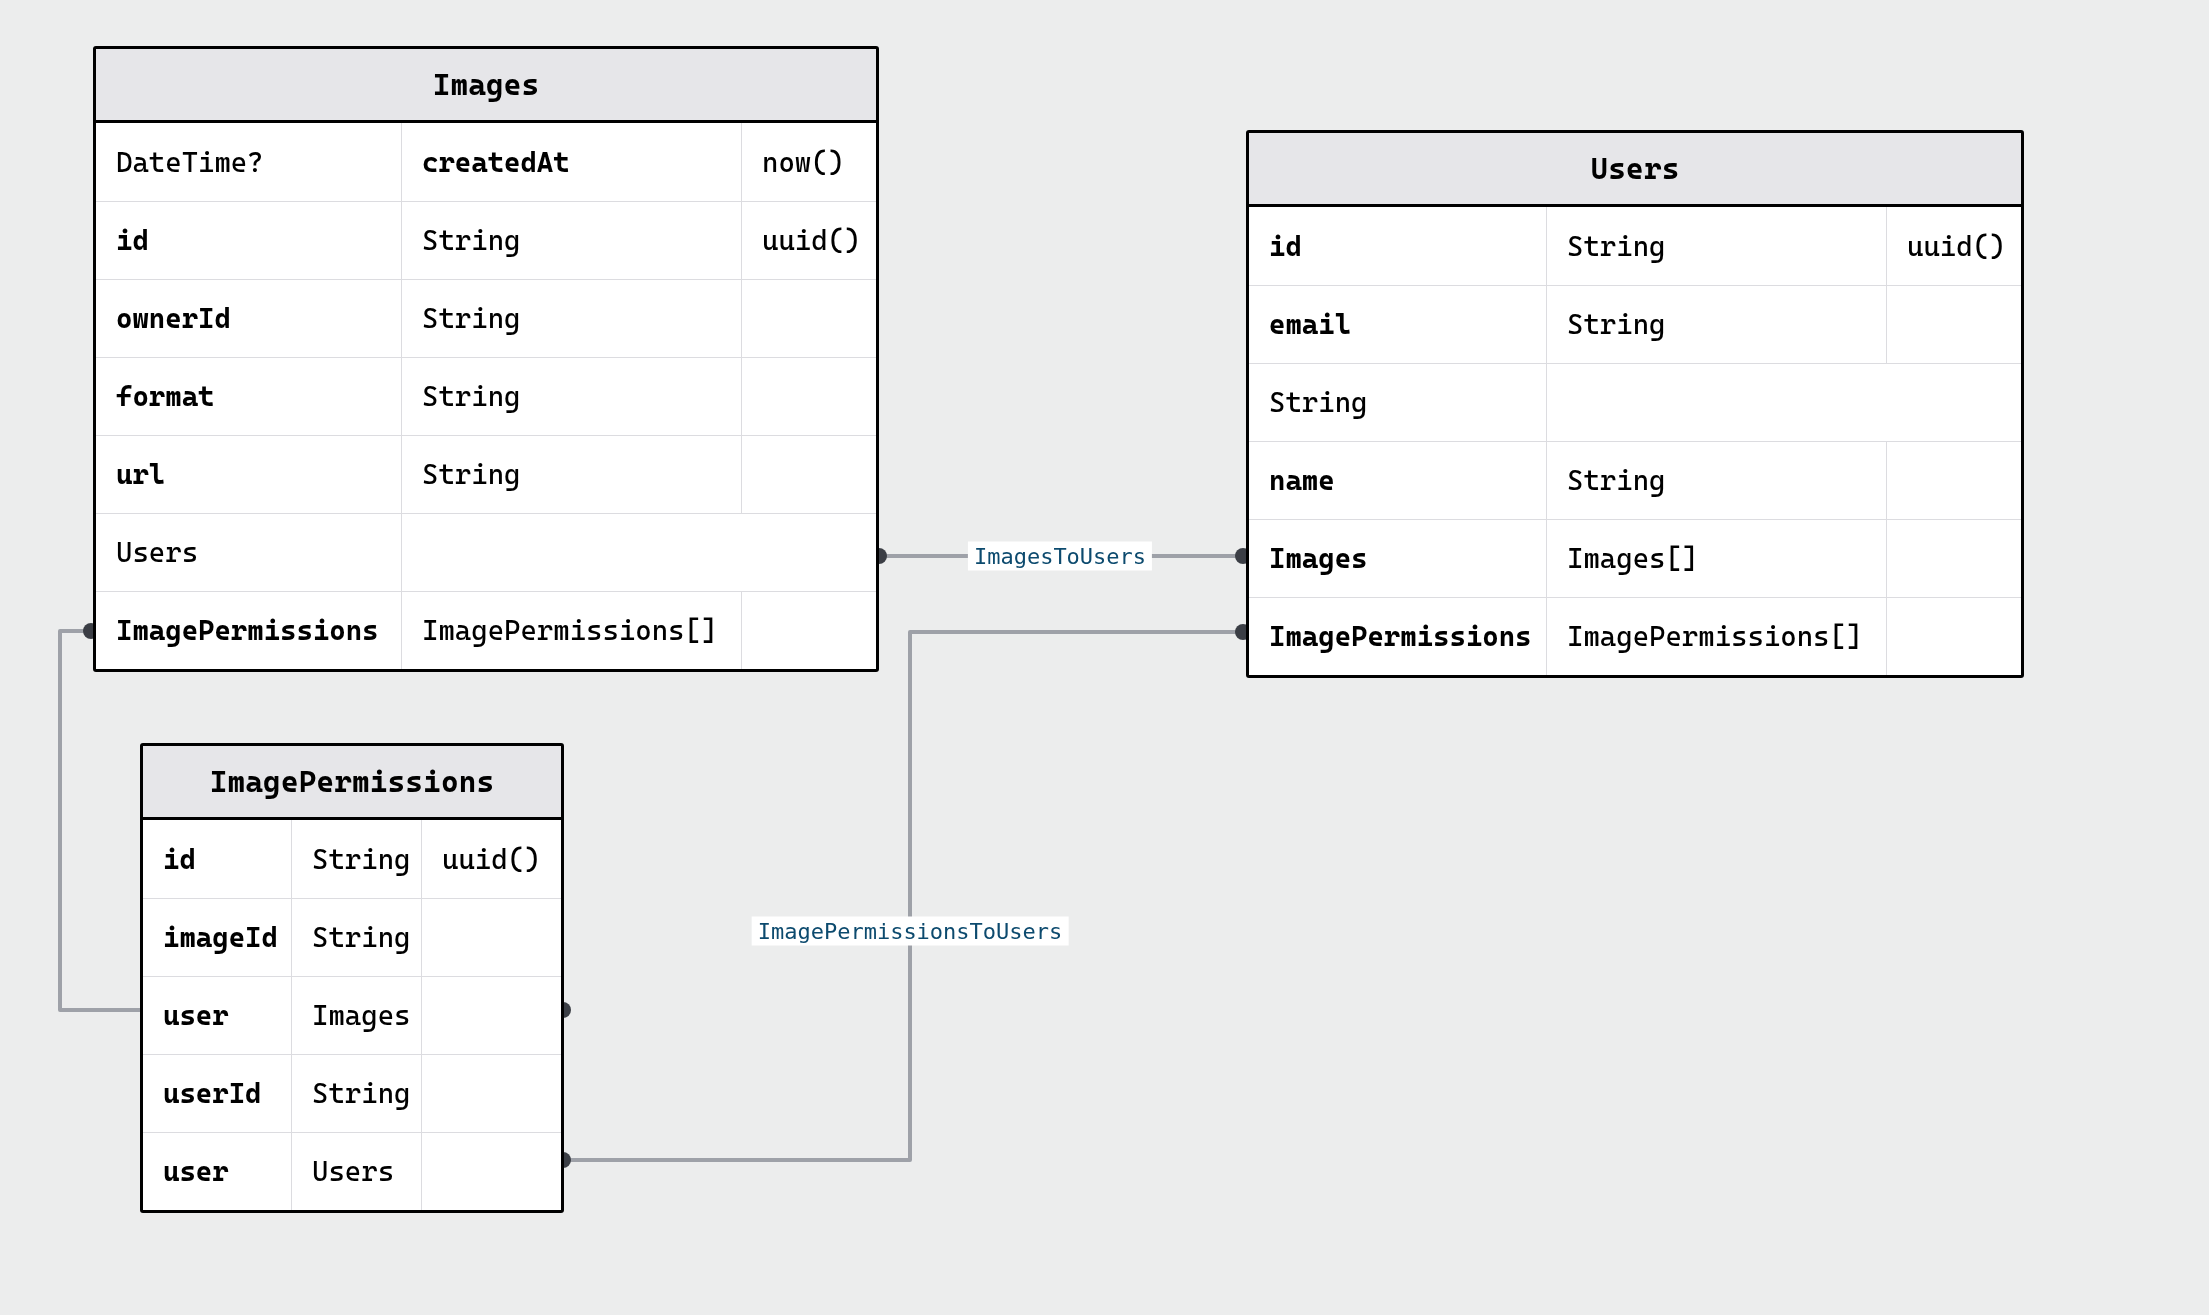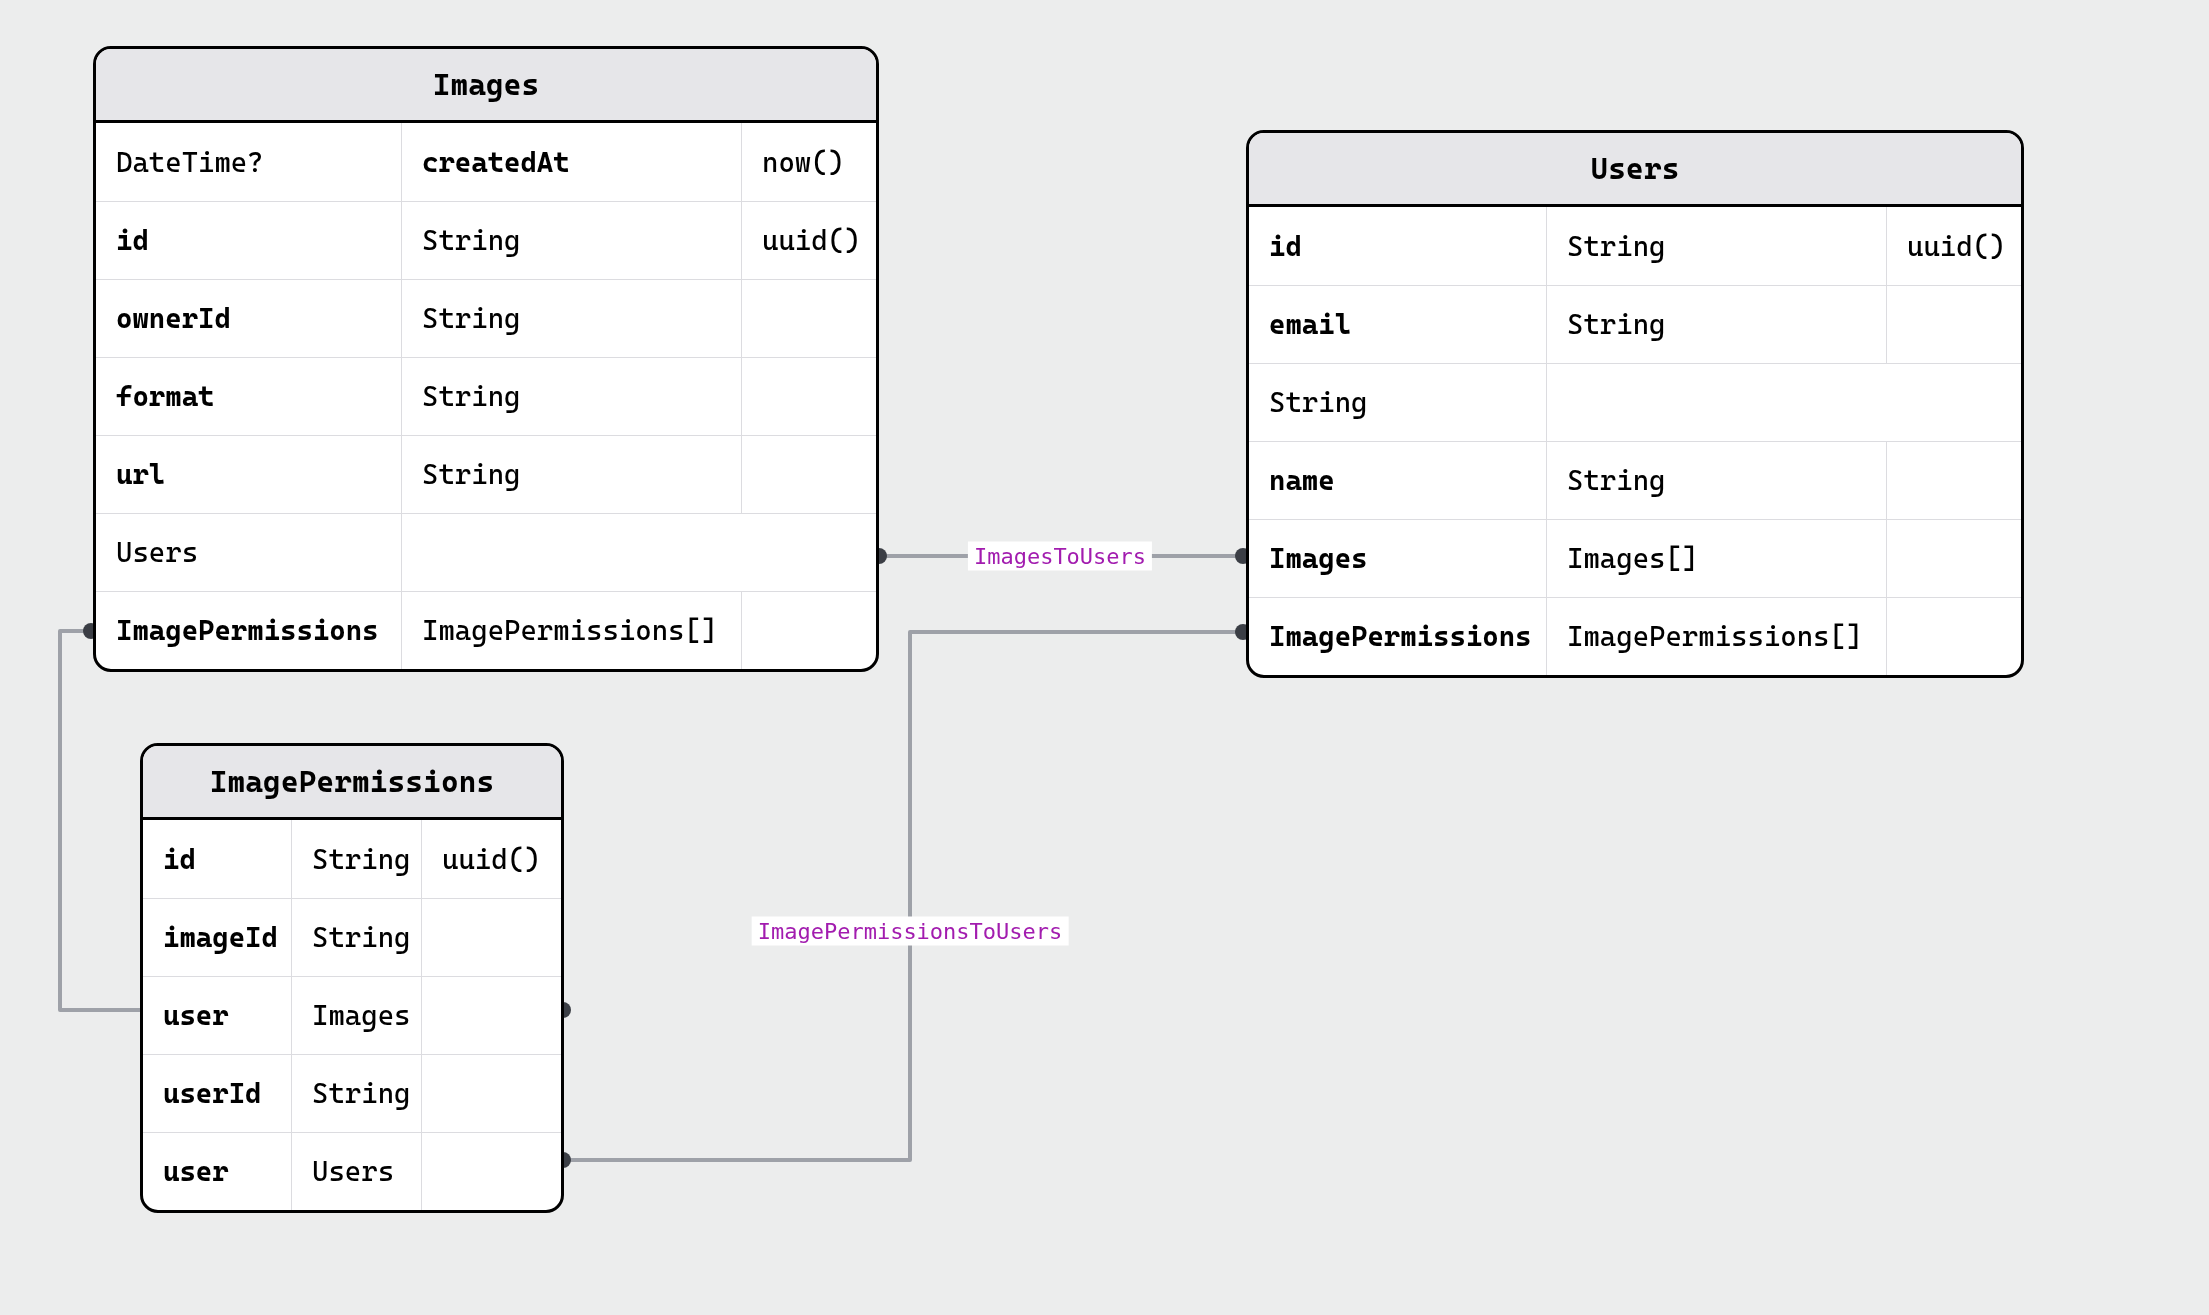--- a/index.html
+++ b/index.html
@@ -17,21 +17,21 @@
     position: absolute;
     top: 0; left: 0;
     width: 2209px; height: 1315px;
     pointer-events: none;
   }
 
   .entity {
     position: absolute;
     background: #ffffff;
     border: 3px solid #000000;
-    border-radius: 18px;
+    border-radius: 3px;
     overflow: hidden;
   }
 
   .entity-header {
     background: #e6e6e9;
     border-bottom: 3px solid #000000;
     text-align: center;
     font-weight: 700;
     font-size: 30px;
     padding: 18px 10px;
@@ -64,21 +64,21 @@
   #entity-images .entity-row { grid-template-columns: 305px 340px 135px; }
   #entity-users  .entity-row { grid-template-columns: 297px 340px 135px; }
   #entity-imgperm .entity-row { grid-template-columns: 148px 130px 140px; }
 
   .edge-label {
     position: absolute;
     background: #ffffff;
     font-size: 22px;
     padding: 2px 6px;
     font-family: ui-monospace, "SF Mono", Menlo, Consolas, monospace;
-    color: #a21caf;
+    color: #0c4a6e;
     white-space: nowrap;
     transform: translate(-50%, -50%);
   }
 </style>
 </head>
 <body>
 
 <svg class="connectors">
   <g stroke="#9ea1a8" stroke-width="4" fill="none" stroke-linecap="round" stroke-linejoin="round">
 

